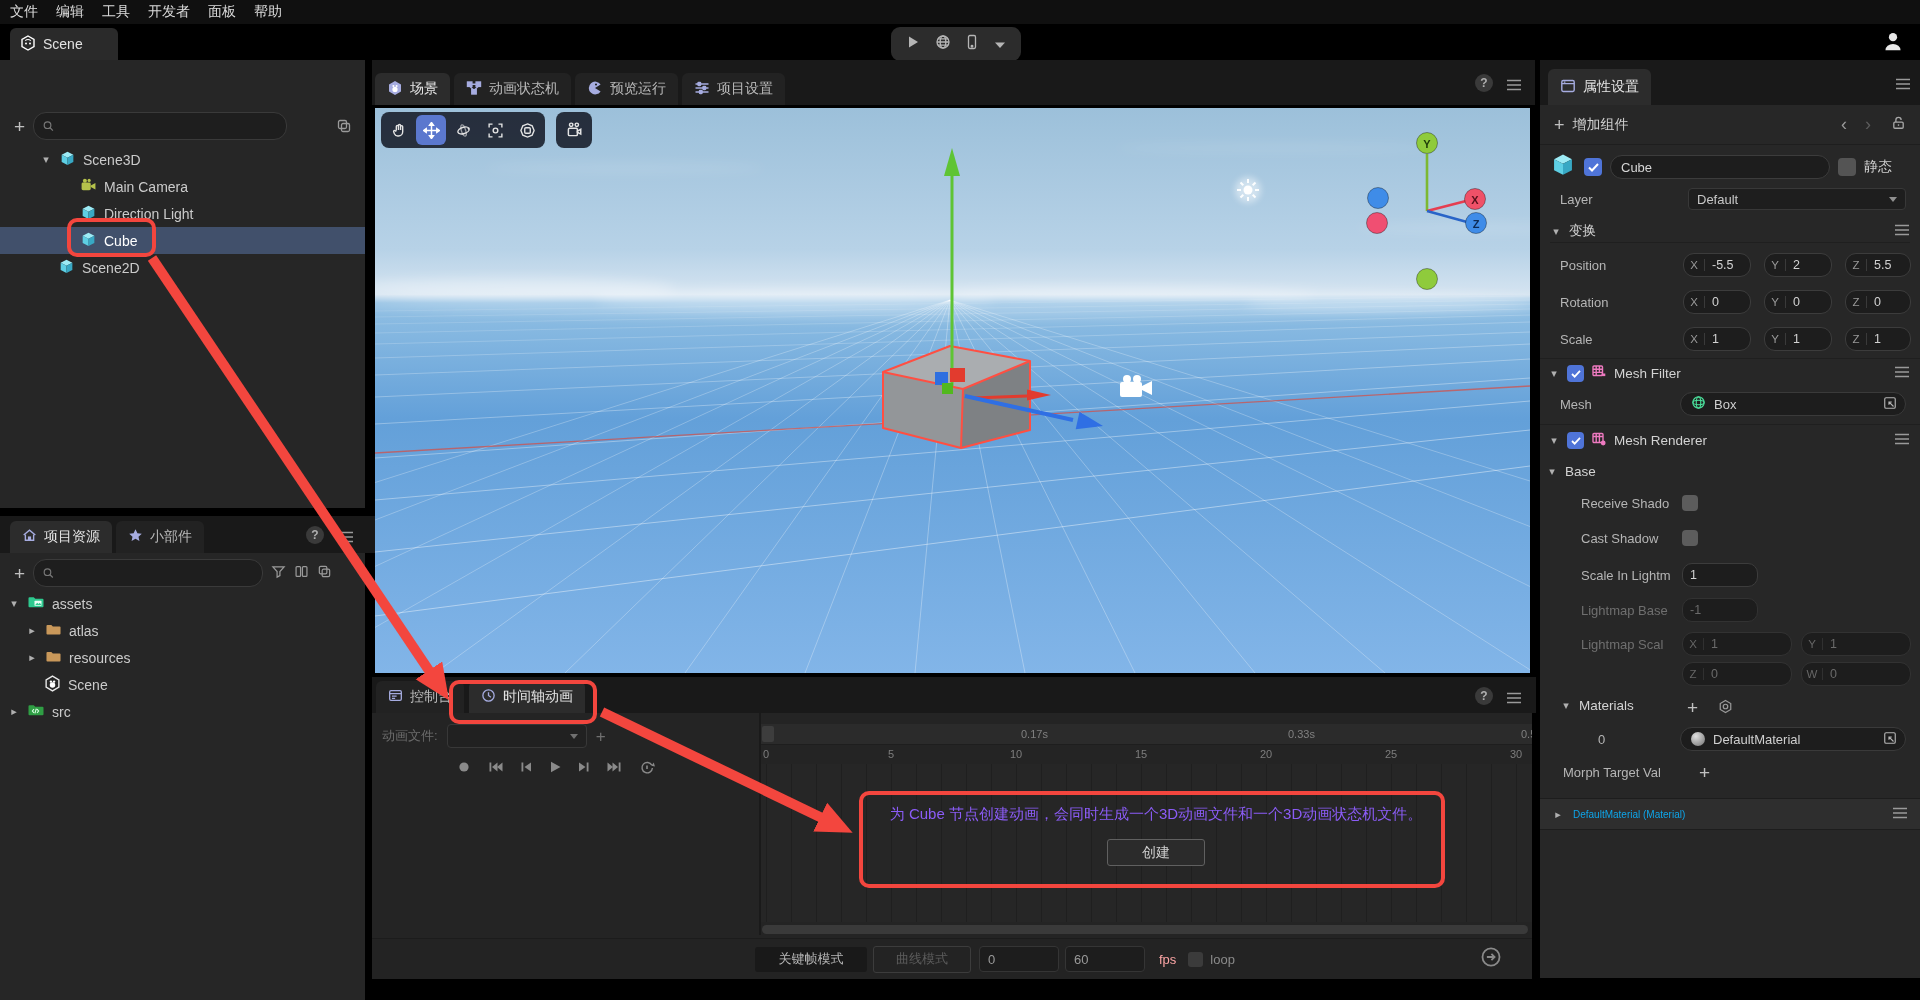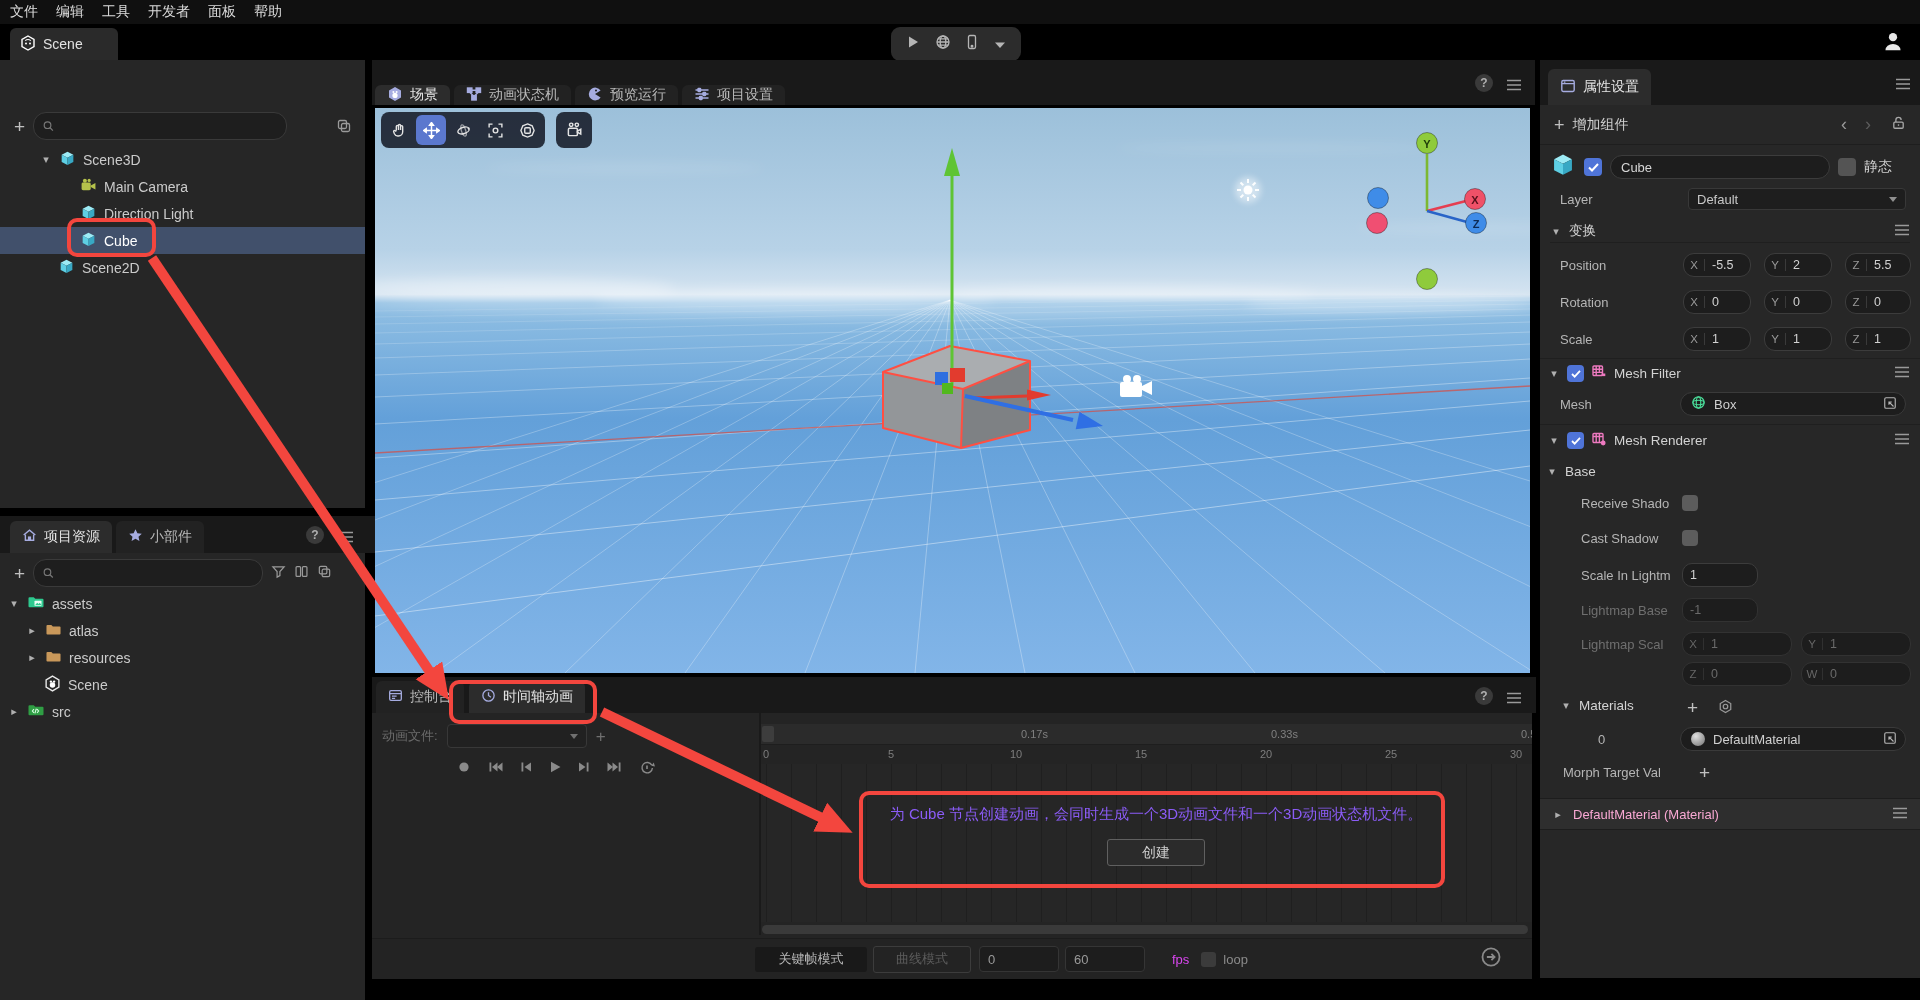--- a/index.html
+++ b/index.html
@@ -7,21 +7,21 @@
        font-family:"Liberation Sans","DejaVu Sans",sans-serif;color:#ccc;-webkit-font-smoothing:antialiased}
   .abs{position:absolute}
   .flex{display:flex;align-items:center}
   
   #menubar{left:0;top:0;width:1920px;height:24px;background:#101010;display:flex;align-items:center;gap:18px;padding-left:10px;font-size:14px;color:#dcdcdc}
   #tabstrip{left:0;top:24px;width:1920px;height:36px;background:#000}
   .wintab{position:absolute;left:10px;top:4px;width:98px;height:32px;background:#2a2a2a;border-radius:6px 6px 0 0;display:flex;align-items:center;gap:7px;padding-left:10px;color:#e2e2e2;font-size:14px}
   
   .panel{position:absolute;background:#262626}
   .tabbar{position:absolute;background:#191919;display:flex;align-items:flex-end}
-  .tab{display:flex;align-items:center;gap:7px;background:#222;border-radius:6px 6px 0 0;padding:0 12px;height:20px;color:#b9b9b9;font-size:14px;white-space:nowrap}
+  .tab{display:flex;align-items:center;gap:7px;background:#222;border-radius:6px 6px 0 0;padding:0 12px;height:32px;color:#b9b9b9;font-size:14px;white-space:nowrap}
   .tab.active{background:#2c2c2c;color:#e4e4e4}
   .tab.small{height:32px}
   .hamb{width:16px;height:12px;display:inline-block}
   .help{width:18px;height:18px;border-radius:50%;background:#3a3a3a;color:#b0b0b0;font-size:12px;font-weight:bold;display:flex;align-items:center;justify-content:center}
   .searchbox{background:#1e1e1e;border:1px solid #3a3a3a;border-radius:13px;height:26px;display:flex;align-items:center;padding:0 8px;gap:6px}
   .searchbox input{background:transparent;border:none;outline:none;color:#ccc;font-size:13px;width:100%}
   .plus{color:#c0c0c0;font-size:19px;font-weight:400;line-height:1}
   .treecaret{color:#b0b0b0;font-size:11px;width:12px;display:inline-block;text-align:center}
   .trow{height:27px;display:flex;align-items:center;font-size:14px;color:#cbcbcb;gap:7px}
   .trow.sel{background:#41506b;color:#fff}
@@ -528,21 +528,21 @@
           <path d="M13.8 6.2A5.2 5.2 0 1 0 14.4 9"></path>
           <polygon points="15.8,3.6 13.4,6.8 16.9,7.4" fill="#8a8a8a" stroke="none"></polygon>
           <path d="M9 6.5v3.4" stroke-width="1.6"></path>
         </svg>
       </span>
   </div>
 
   <div class="abs" style="left:388px;top:47px;width:772px;height:20px;background:#2b2b2b;border-bottom:1px solid #1e1e1e;overflow:hidden">
     <span class="abs" style="left:2px;top:2px;width:12px;height:16px;background:#3d3d3d;border-radius:2px"></span>
     <span class="ruler-time" style="left:261px;top:4px">0.17s</span>
-    <span class="ruler-time" style="left:511px;top:4px">0.33s</span>
+    <span class="ruler-time" style="left:528px;top:4px">0.33s</span>
     <span class="ruler-time" style="left:761px;top:4px">0.5s</span>
   </div>
   <div class="abs" style="left:388px;top:67px;width:772px;height:20px;border-bottom:1px solid #1b1b1b">
     <span class="ruler-num" style="left:6px;top:4px">0</span>
     <span class="ruler-num" style="left:131px;top:4px">5</span>
     <span class="ruler-num" style="left:256px;top:4px">10</span>
     <span class="ruler-num" style="left:381px;top:4px">15</span>
     <span class="ruler-num" style="left:506px;top:4px">20</span>
     <span class="ruler-num" style="left:631px;top:4px">25</span>
     <span class="ruler-num" style="left:756px;top:4px">30</span>
@@ -556,21 +556,21 @@
   <div class="abs" style="left:495px;top:128px;width:578px;text-align:center;z-index:20">
     <div style="font-size:15px;color:#8b5cf6;white-space:nowrap">为 Cube 节点创建动画，会同时生成一个3D动画文件和一个3D动画状态机文件。</div>
     <button style="margin-top:15px;width:98px;height:27px;background:#2b2b2b;border:1px solid #606060;border-radius:3px;color:#cfcfcf;font-size:14px;cursor:pointer">创建</button>
   </div>
 
   <div class="abs flex" style="left:0;top:261px;width:1160px;height:40px;background:#232323;border-top:1px solid #1c1c1c">
     <div class="footbtn" style="margin-left:383px;width:112px;background:#191919;color:#b9b9b9">关键帧模式</div>
     <div class="footbtn" style="margin-left:6px;width:96px;border:1px solid #3c3c3c;color:#5c5c5c">曲线模式</div>
     <input class="fld-input" style="margin-left: 8px; width: 62px; height: 24px;" value="0">
     <input class="fld-input" style="margin-left: 6px; width: 62px; height: 24px;" value="60">
-    <span style="margin-left:27px;font-size:13px;color:#d946ef">fps</span>
+    <span style="margin-left:14px;font-size:13px;color:#fca5a5">fps</span>
     <span style="margin-left:12px;width:15px;height:15px;background:#3b3b3b;border-radius:3px;display:inline-block"></span>
     <span style="margin-left:7px;font-size:13px;color:#8a8a8a">loop</span>
     <span style="margin-left:auto;margin-right:30px"><svg width="22" height="22" viewBox="0 0 16 16" fill="none" stroke="#8a8a8a" stroke-width="1.3">
           <circle cx="8" cy="8" r="6.2"></circle>
           <path d="M5 8h5M8.3 5.7L10.6 8l-2.3 2.3"></path>
         </svg></span>
   </div>
 </div>
 
 <div class="panel" style="left:1540px;top:60px;width:380px;height:918px;background:#272727">
@@ -797,21 +797,21 @@
           </svg></span>
     </div>
   </div>
   <div class="abs flex" style="left:23px;top:703px;gap:12px">
     <span class="lbl" style="width:124px;overflow:hidden;white-space:nowrap">Morph Target Val</span>
     <span class="plus">+</span>
   </div>
 
   <div class="abs flex" style="left:0;top:738px;width:380px;height:32px;background:#2e2e2e;border-top:1px solid #1d1d1d;border-bottom:1px solid #1d1d1d;padding:0 12px;box-sizing:border-box;gap:9px">
     <span class="treecaret">▸</span>
-    <span style="font-size:13px;color:#f9a8d4">DefaultMaterial (Material)</span>
+    <span style="font-size:10px;color:#0ea5e9">DefaultMaterial (Material)</span>
     <span style="margin-left:auto"><svg class="hamb" viewBox="0 0 16 12" stroke="#9a9a9a" stroke-width="1.6">
           <path d="M1 1.5h14M1 6h14M1 10.5h14"></path>
         </svg></span>
   </div>
 </div>
 
 <svg id="annot" width="1920" height="1000">
   <defs>
     <marker id="arrowhead" markerUnits="userSpaceOnUse" markerWidth="40" markerHeight="34" refX="2" refY="16" orient="auto">
       <path d="M0 0L36 16L0 32z" fill="#f3463e"></path>

